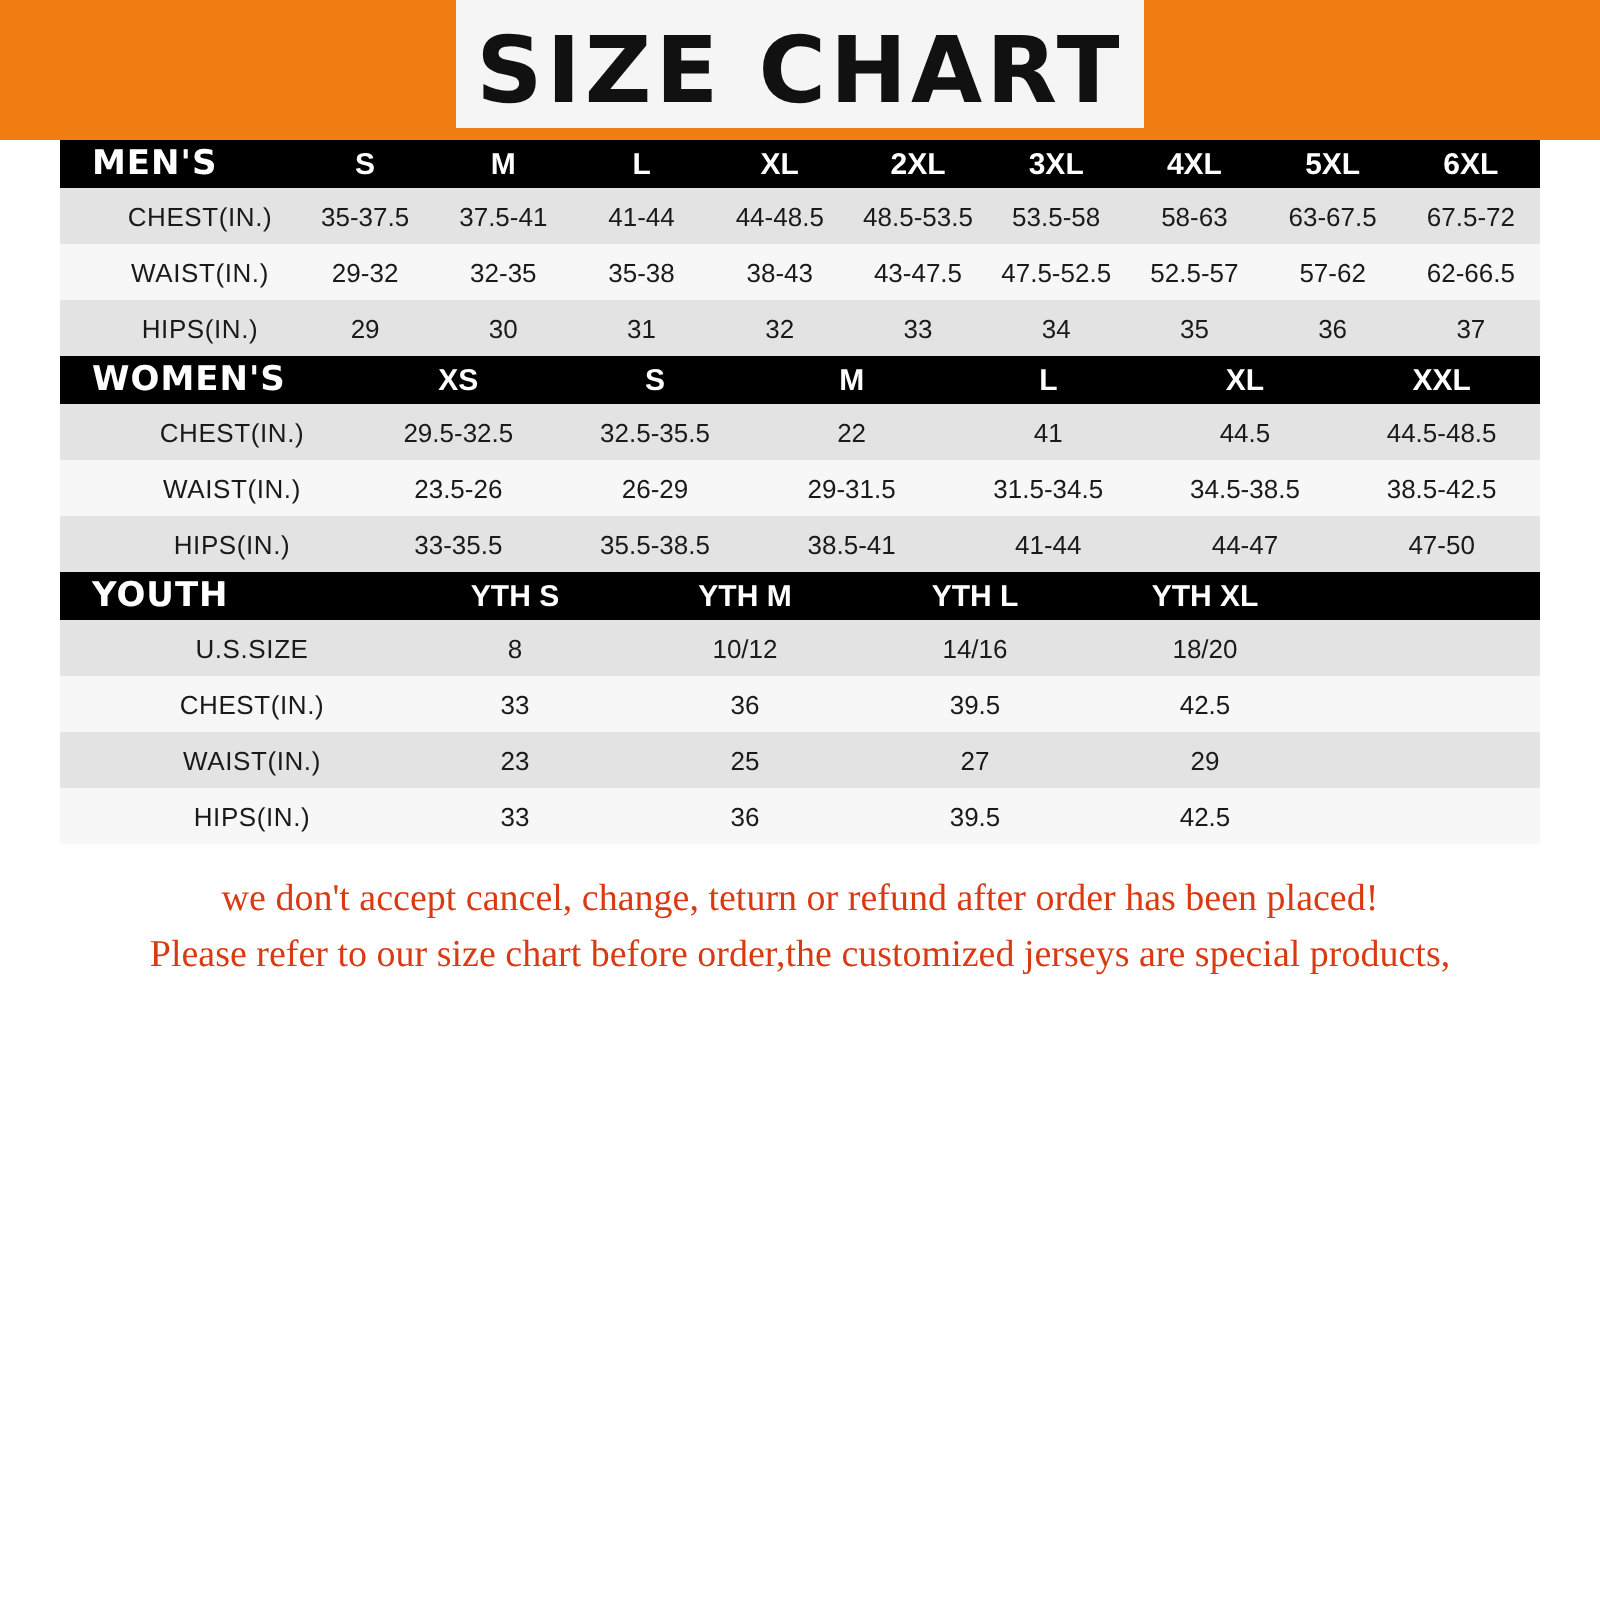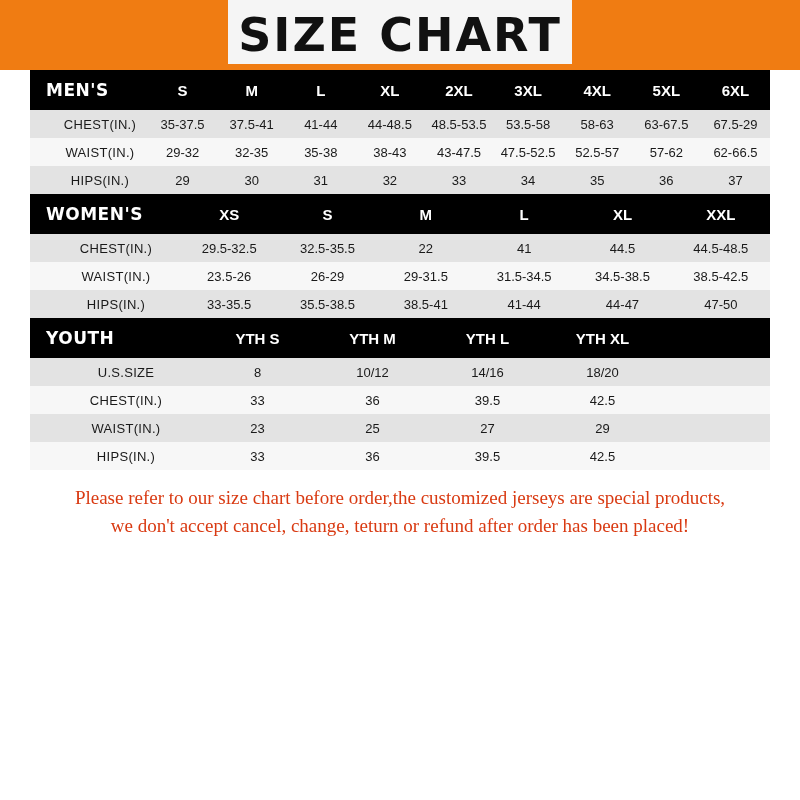--- a/index.html
+++ b/index.html
@@ -86,21 +86,21 @@
     height: 28px;
     padding: 0 2px;
     font-family: "Liberation Sans", sans-serif;
     white-space: nowrap;
   }
   table.chart thead th {
     background: #000000;
     color: #ffffff;
     font-weight: bold;
     font-size: 15px;
-    height: 40px;
+    height: 24px;
   }
   table.chart thead th.rowlabel {
     font-family: "DejaVu Sans", sans-serif;
     font-size: 17px;
     letter-spacing: .5px;
     text-align: left;
     padding-left: 16px;
   }
   table.chart tbody tr.odd td { background: #e3e3e3; }
   table.chart tbody tr.even td { background: #f7f7f7; }
@@ -161,21 +161,21 @@
         <tr class="odd">
           <td class="rowlabel">CHEST(IN.)</td>
           <td>35-37.5</td>
           <td>37.5-41</td>
           <td>41-44</td>
           <td>44-48.5</td>
           <td>48.5-53.5</td>
           <td>53.5-58</td>
           <td>58-63</td>
           <td>63-67.5</td>
-          <td>67.5-29</td>
+          <td>67.5-72</td>
         </tr>
         <tr class="even">
           <td class="rowlabel">WAIST(IN.)</td>
           <td>29-32</td>
           <td>32-35</td>
           <td>35-38</td>
           <td>38-43</td>
           <td>43-47.5</td>
           <td>47.5-52.5</td>
           <td>52.5-57</td>
@@ -286,17 +286,17 @@
           <td>36</td>
           <td>39.5</td>
           <td>42.5</td>
           <td></td>
         </tr>
       </tbody>
     </table>
   </div>
 
   <div class="note">
+    <span class="line">we don't accept cancel, change, teturn or refund after order has been placed!</span>
     <span class="line">Please refer to our size chart before order,the customized jerseys are special products,</span>
-    <span class="line">we don't accept cancel, change, teturn or refund after order has been placed!</span>
   </div>
 
 </div>
 
 </body></html>

